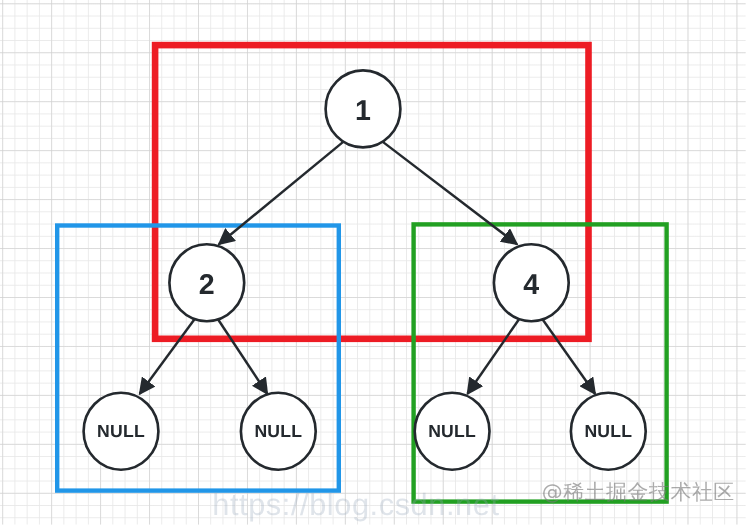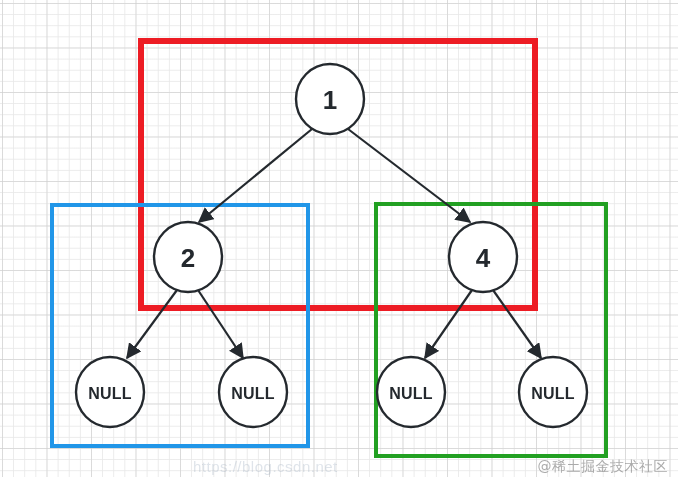--- a/index.html
+++ b/index.html
@@ -52,33 +52,33 @@
   .node-text.null  { font-size: 16px; letter-spacing: 0.2px; }
   .edge-line {
     stroke: #24292e;
     stroke-width: 2.2;
     fill: none;
   }
   .group-rect { fill: none; }
   .watermark-cjk {
     position: absolute;
     right: 10px;
-    bottom: 1px;
+    bottom: 16px;
     font-family: "DejaVu Sans", sans-serif;
-    font-size: 14px;
+    font-size: 19px;
     color: rgba(120,120,120,0.62);
     white-space: nowrap;
     letter-spacing: 0.5px;
   }
   .watermark-url {
     position: absolute;
     left: 193px;
     bottom: 2px;
     font-family: "Liberation Sans", sans-serif;
-    font-size: 15px;
+    font-size: 28px;
     color: rgba(150,165,185,0.30);
     white-space: nowrap;
     letter-spacing: 0.5px;
   }
 </style>
 </head>
 <body>
 
 <div id="canvas">
 

